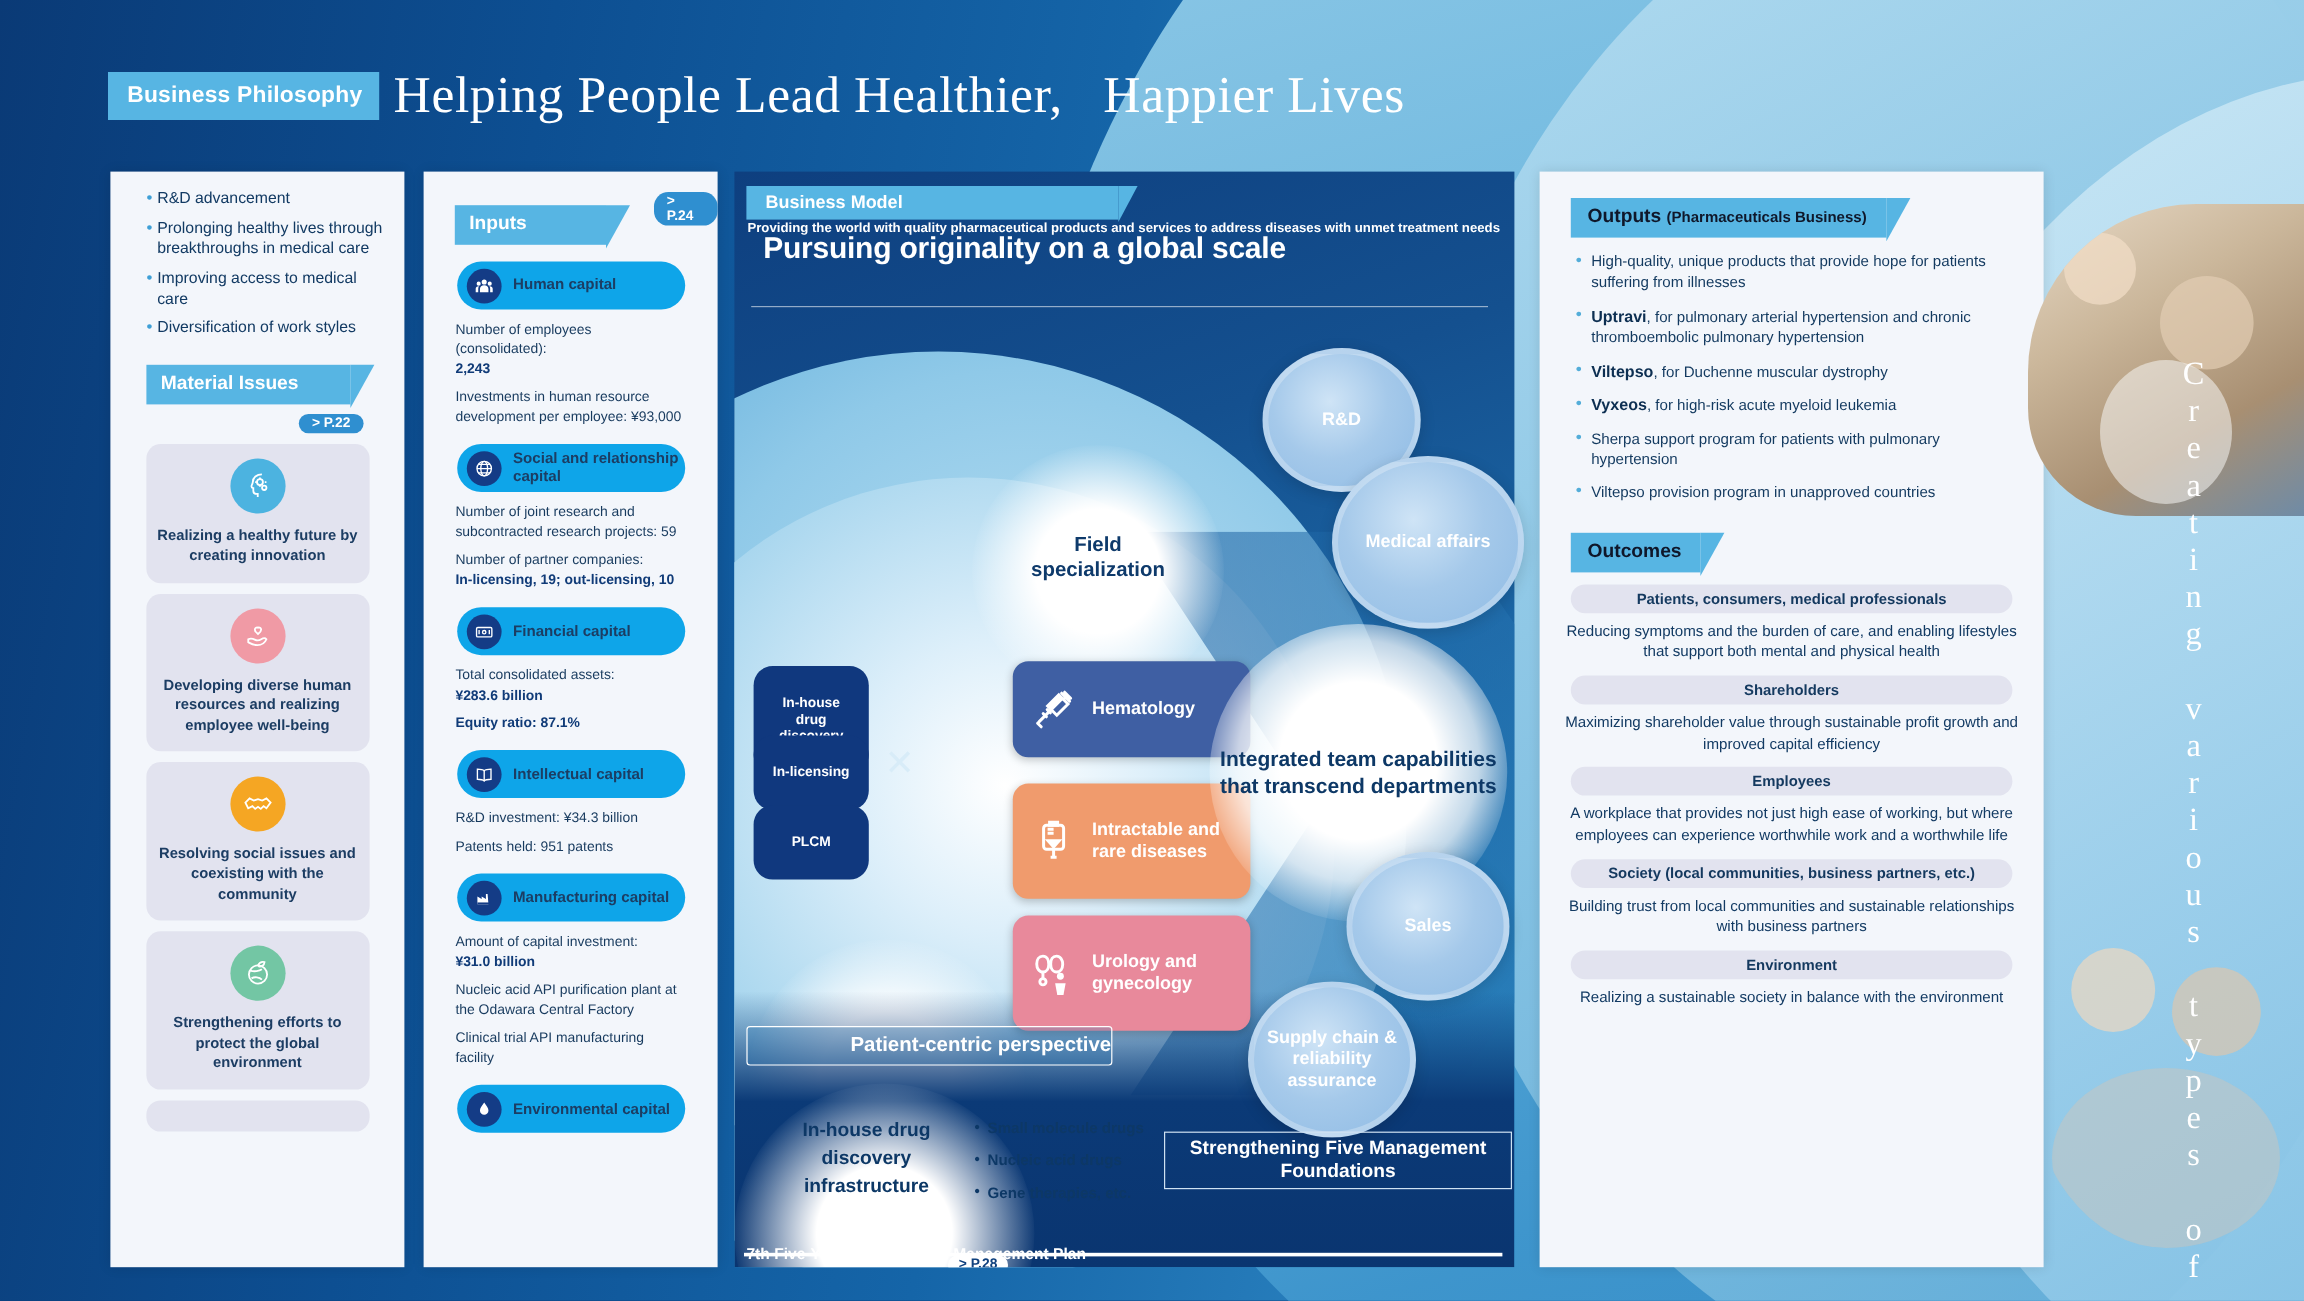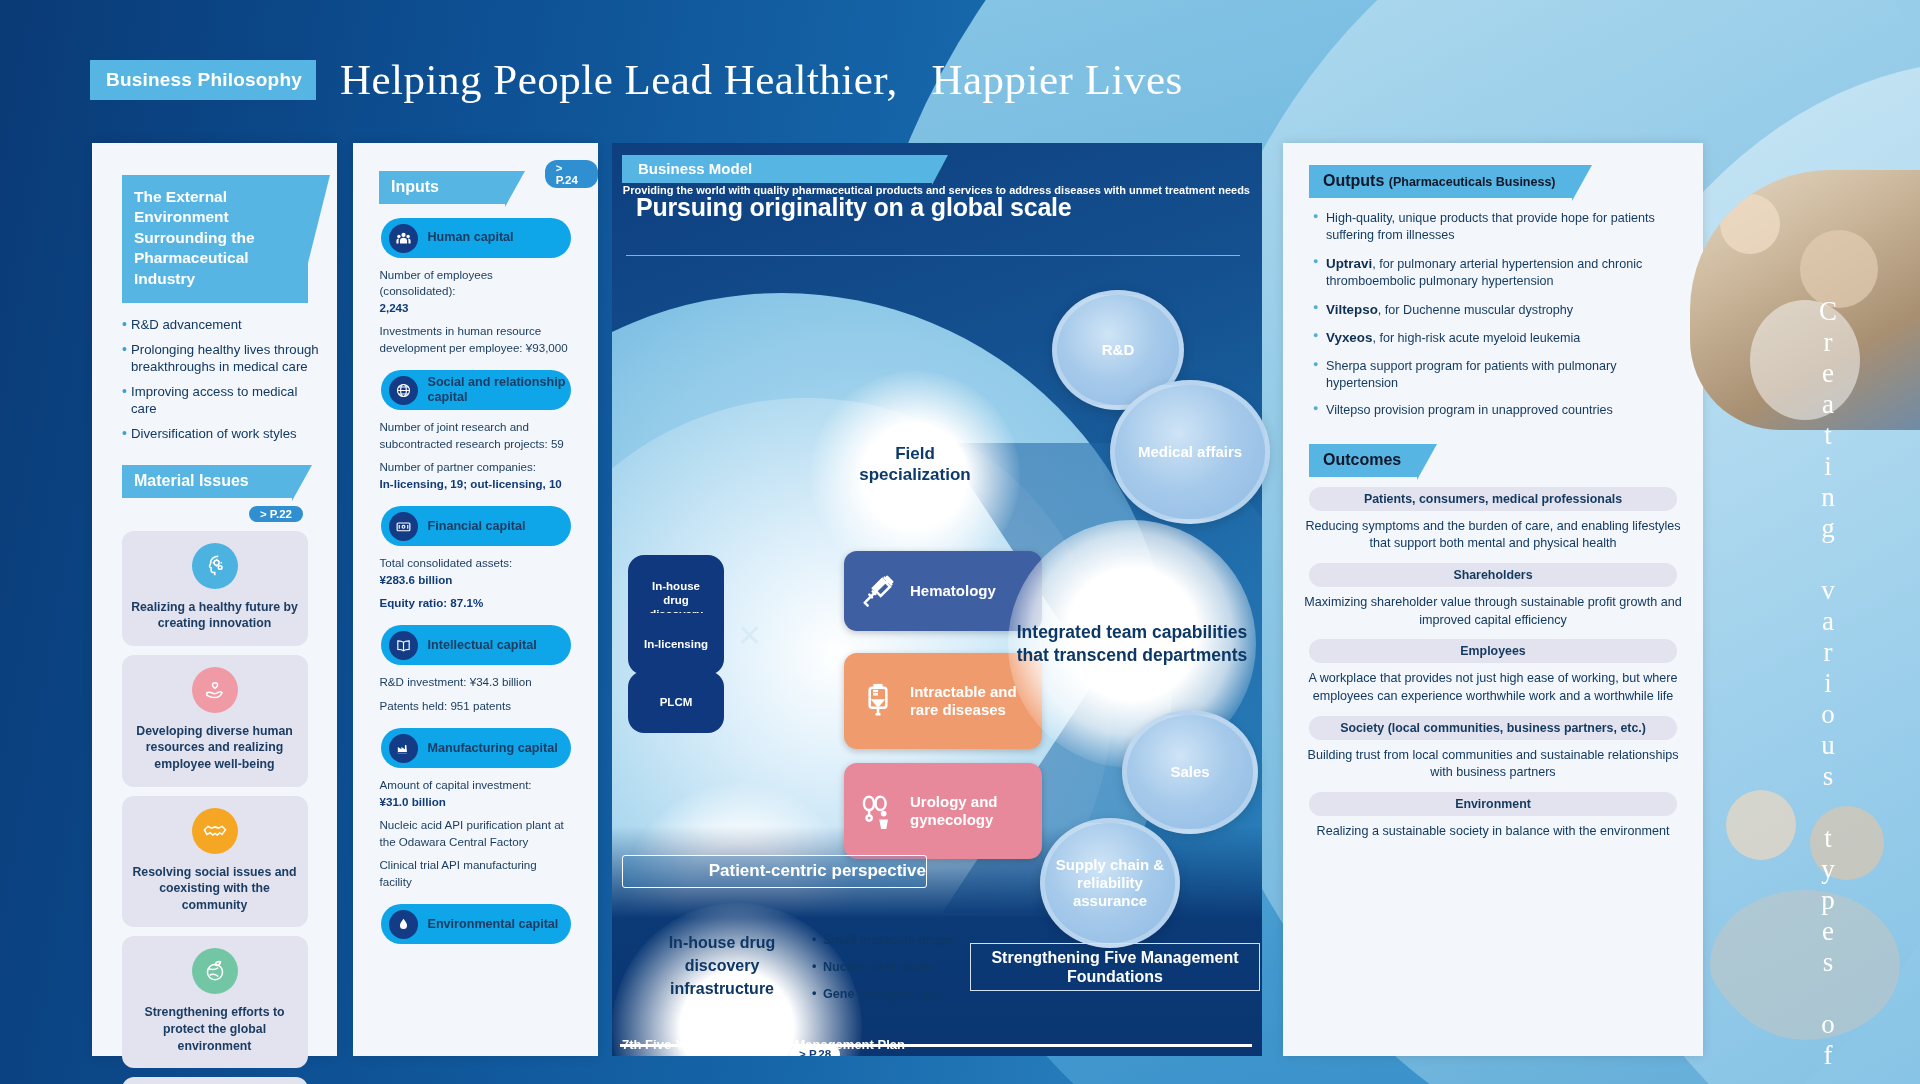--- a/index.html
+++ b/index.html
@@ -26,21 +26,21 @@
     background:linear-gradient(150deg,#bfe2f3 0%,#8fc8e6 45%,#5aa9d6 100%);
     opacity:.85;
   }
   .bg-swirl3{
     position:absolute; right:-520px; top:60px; width:900px; height:1150px;
     border-radius:50%;
     background:linear-gradient(150deg,#d8eef8 0%,#a5d4ee 50%,#77bbe2 100%);
     opacity:.8;
   }
   
-  .header{ position:absolute; left:90px; top:55px; display:flex; align-items:center; gap:24px; z-index:20;}
+  .header{ position:absolute; left:90px; top:55px; display:flex; align-items:center; gap:12px; z-index:20;}
   .badge-philosophy{
     background:#57b5e3; color:#fff; font-size:19px; font-weight:bold;
     padding:9px 14px 9px 16px; letter-spacing:.2px;
   }
   .headline{
     color:#fff; font-family:"Liberation Serif", serif; font-size:43px;
     letter-spacing:.5px; white-space:pre;
   }
   
   .panel{
@@ -264,21 +264,20 @@
 <div class="bg-swirl1"></div>
 <div class="bg-swirl2"></div>
 <div class="bg-swirl3"></div>
 
 <div class="header">
   <div class="badge-philosophy">Business Philosophy</div>
   <div class="headline">Helping People Lead Healthier,   Happier Lives</div>
 </div>
 
 <div class="panel" id="panel-material">
-  <div class="extenv">The External Environment Surrounding the Pharmaceutical Industry</div>
   <ul class="bullets">
     <li>R&amp;D advancement</li>
     <li>Prolonging healthy lives through breakthroughs in medical care</li>
     <li>Improving access to medical care</li>
     <li>Diversification of work styles</li>
   </ul>
   <div class="material-hdr">Material Issues</div>
   <div class="pref-row">
     <span class="pref">&gt; P.22</span>
   </div>

